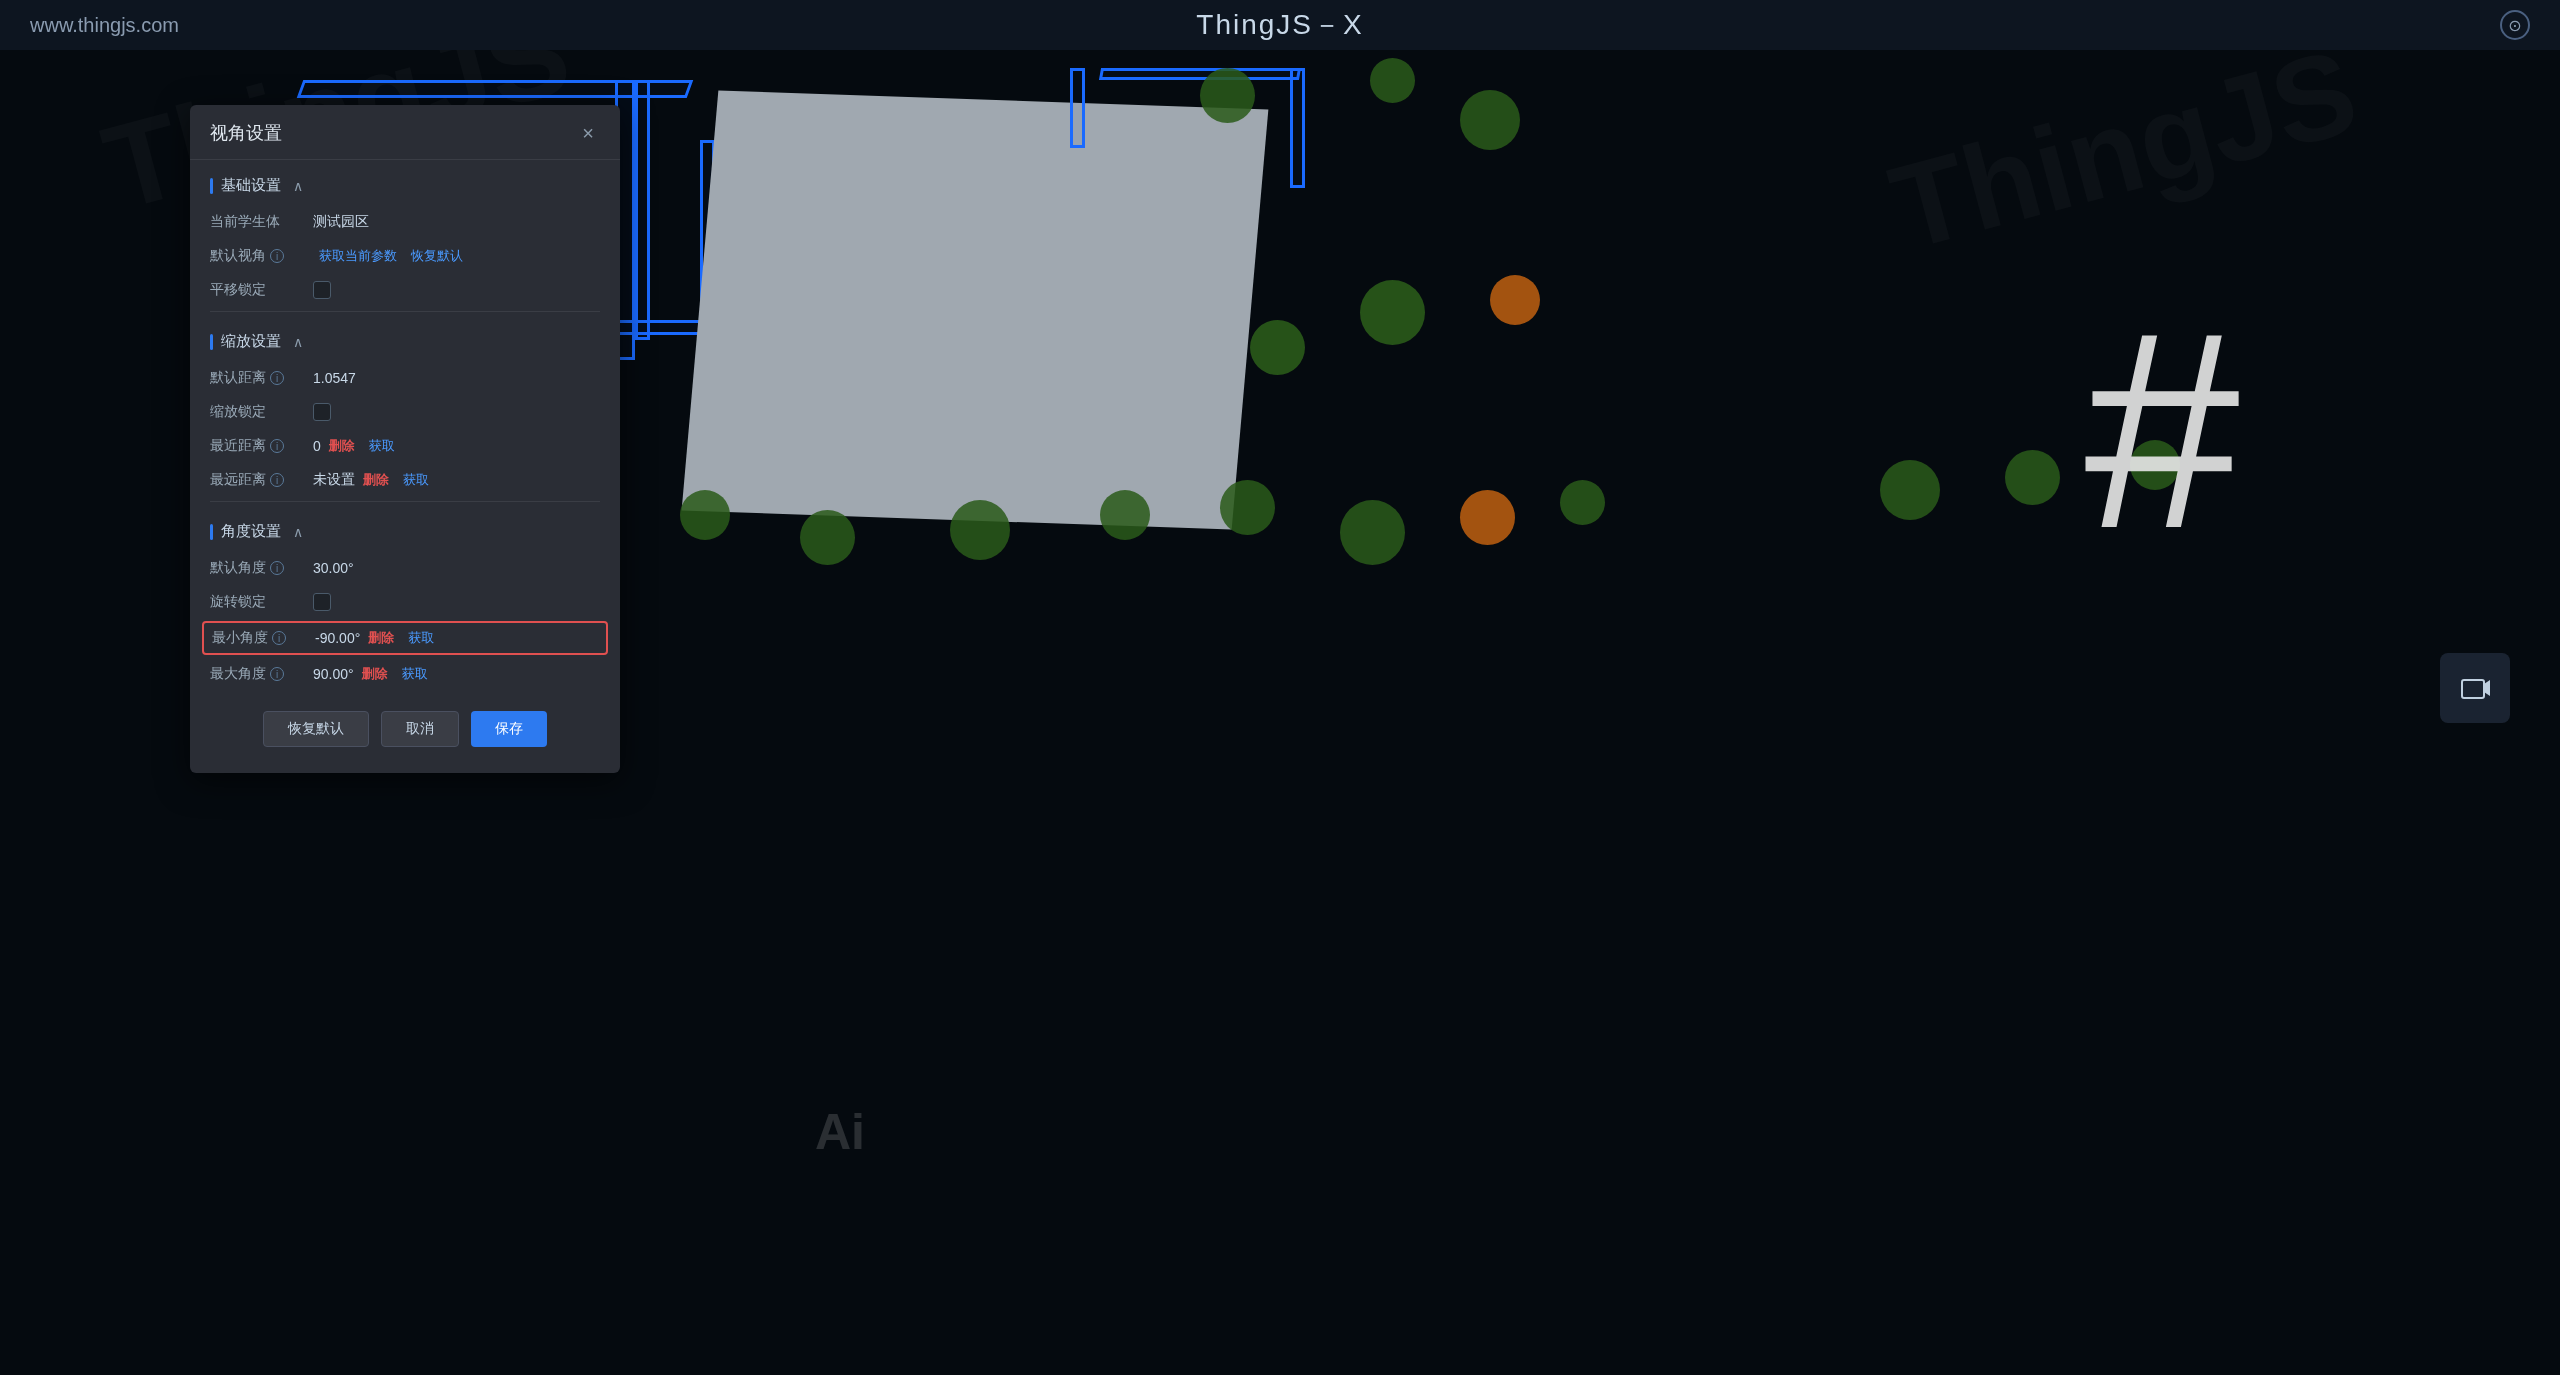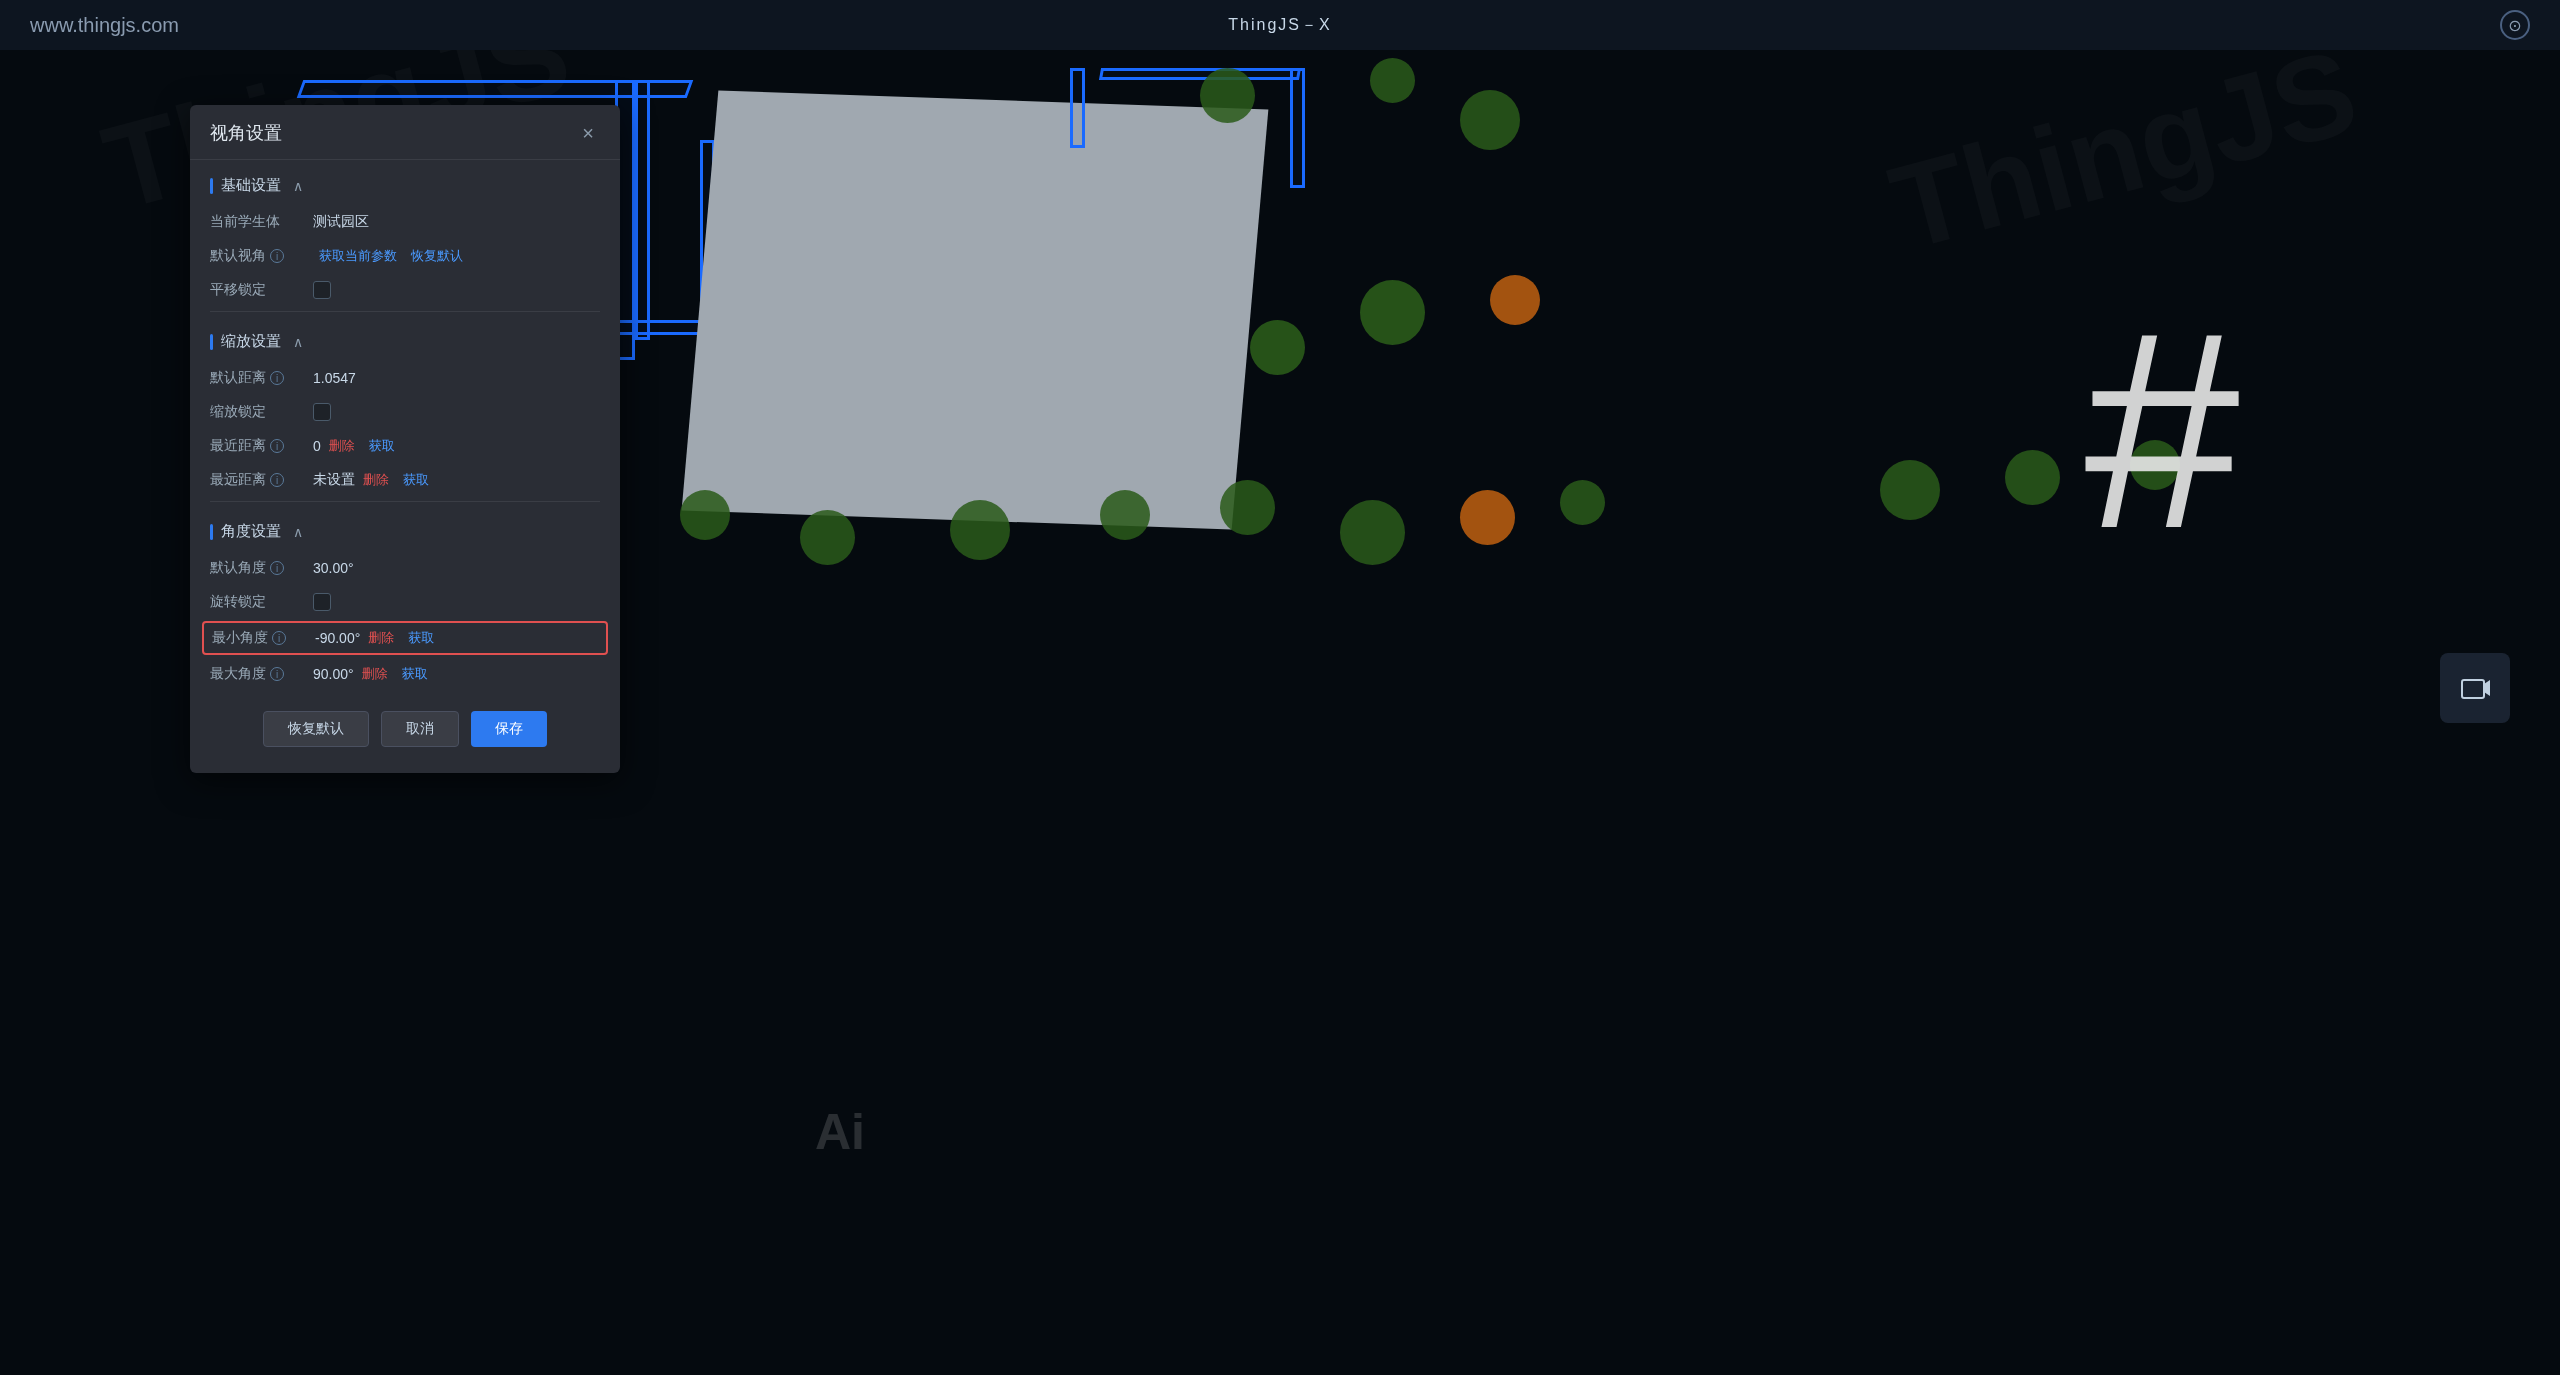--- a/index.html
+++ b/index.html
@@ -33,21 +33,21 @@
       z-index: 100;
     }
 
     .top-bar-left {
       color: #8a9bb0;
       font-size: 20px;
     }
 
     .top-bar-center {
       color: #c8d8e8;
-      font-size: 16px;
+      font-size: 28px;
       letter-spacing: 2px;
       position: absolute;
       left: 50%;
       transform: translateX(-50%);
     }
 
     .top-bar-right {
       width: 30px;
       height: 30px;
       border-radius: 50%;
@@ -229,20 +229,21 @@
       color: #4a9aff;
       font-size: 13px;
       cursor: pointer;
       margin-left: 6px;
     }
 
     .link-red {
       color: #e05050;
       font-size: 13px;
       cursor: pointer;
+      font-weight: bold;
     }
 
     
     .checkbox-wrap {
       width: 18px;
       height: 18px;
       border: 1px solid #4a5a6a;
       background: #1e2228;
       border-radius: 3px;
     }

